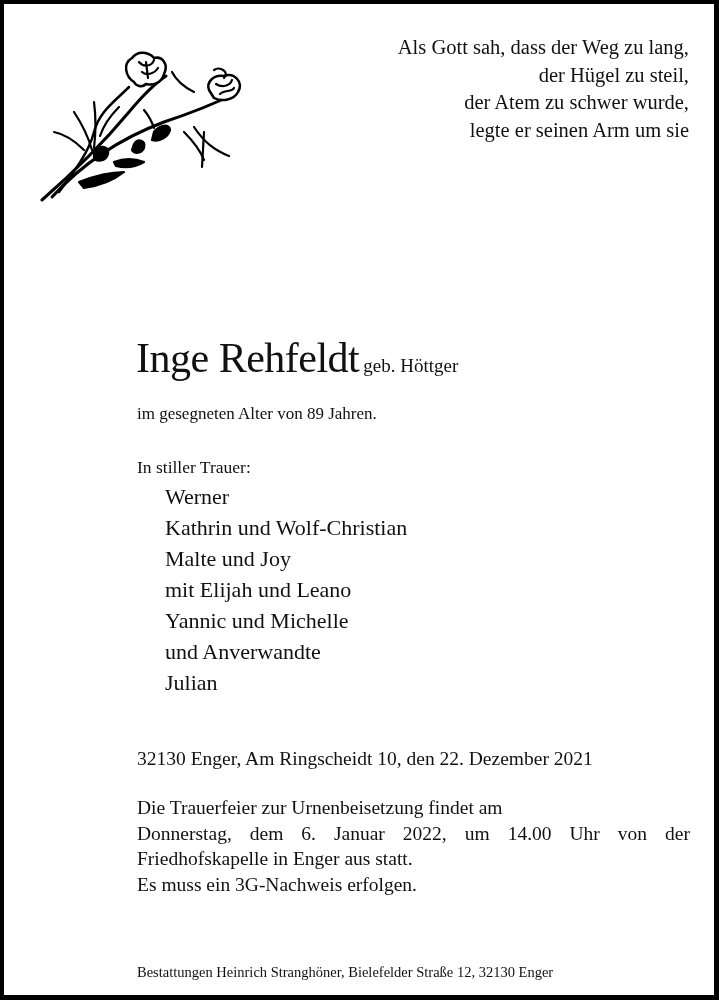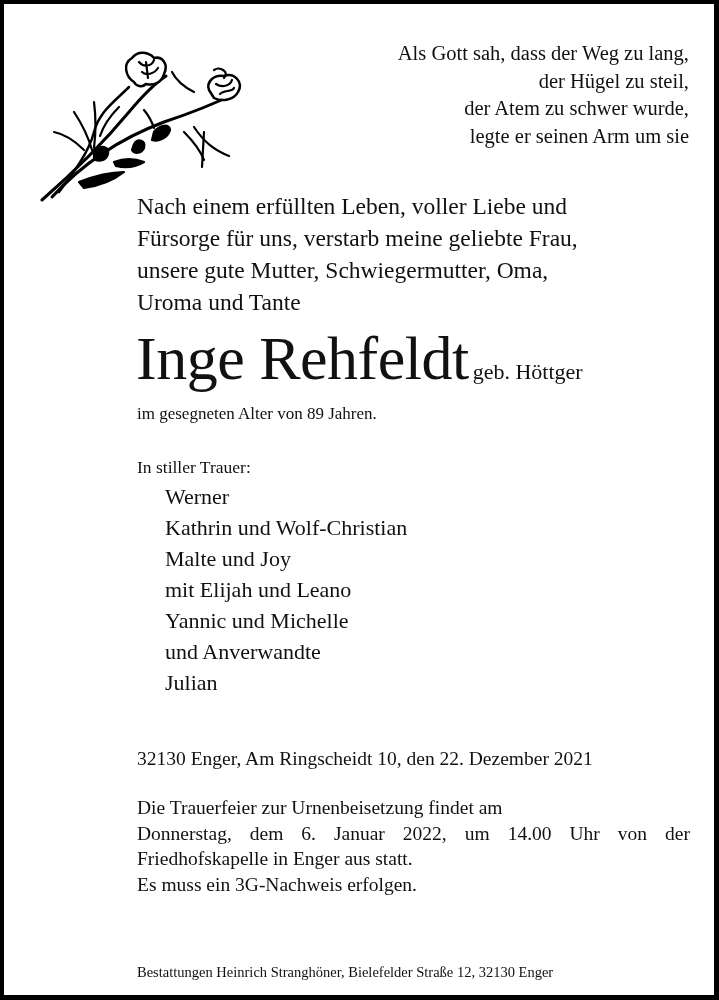--- a/index.html
+++ b/index.html
@@ -9,30 +9,30 @@
     box-sizing: border-box;
     border-top: 4px solid #000; border-left: 4px solid #000;
     border-right: 5px solid #000; border-bottom: 5px solid #000;
     background: #fff;
     font-family: "DejaVu Serif", "Liberation Serif", serif;
     color: #111;
   }
   .serif { font-family: "Liberation Serif", "DejaVu Serif", serif; }
   .rose { position: absolute; left: 30px; top: 28px; width: 210px; height: 170px; }
   .poem {
-    position: absolute; right: 25px; top: 36px; text-align: right;
+    position: absolute; right: 25px; top: 30px; text-align: right;
     font-size: 20.5px; line-height: 27.5px;
   }
   .intro {
     position: absolute; left: 133px; top: 186px;
     font-size: 23.5px; line-height: 32px;
   }
   .name-line { position: absolute; left: 132px; top: 322px; white-space: nowrap; }
-  .name { font-size: 62px; line-height: 64px; letter-spacing: -0.5px; }
-  .maiden { font-size: 22px; margin-left: 4px; }
+  .name { font-size: 42px; line-height: 64px; letter-spacing: -0.5px; }
+  .maiden { font-size: 19px; margin-left: 4px; }
   .age { position: absolute; left: 133px; top: 396px; font-size: 17px; line-height: 28px; }
   .mourn-label { position: absolute; left: 133px; top: 452px; font-size: 17.5px; line-height: 22px; }
   .mourners {
     position: absolute; left: 133px; top: 477px;
     font-size: 22px; line-height: 31px; margin-left: 28px;
   }
   .address { position: absolute; left: 133px; top: 742px; font-size: 19.5px; line-height: 26px; white-space: nowrap; }
   .service {
     position: absolute; left: 133px; top: 791px; width: 553px;
     font-size: 19.5px; line-height: 25.5px;
@@ -76,26 +76,20 @@
     <path d="M80 130 C90 126, 100 126, 110 130 C100 136, 90 136, 82 134 Z" fill="#000"></path>
   </svg>
 
   <div class="poem serif">
     <span class="line">Als Gott sah, dass der Weg zu lang,</span>
     <span class="line">der Hügel zu steil,</span>
     <span class="line">der Atem zu schwer wurde,</span>
     <span class="line">legte er seinen Arm um sie</span>
   </div>
 
-  <div class="intro serif">
-    <span class="line">Nach einem erfüllten Leben, voller Liebe und</span>
-    <span class="line">Fürsorge für uns, verstarb meine geliebte Frau,</span>
-    <span class="line">unsere gute Mutter, Schwiegermutter, Oma,</span>
-    <span class="line">Uroma und Tante</span>
-  </div>
 
   <div class="name-line serif">
     <span class="name">Inge Rehfeldt</span><span class="maiden">geb. Höttger</span>
   </div>
 
   <div class="age serif">im gesegneten Alter von 89 Jahren.</div>
 
   <div class="mourn-label serif">In stiller Trauer:</div>
 
   <div class="mourners serif">

